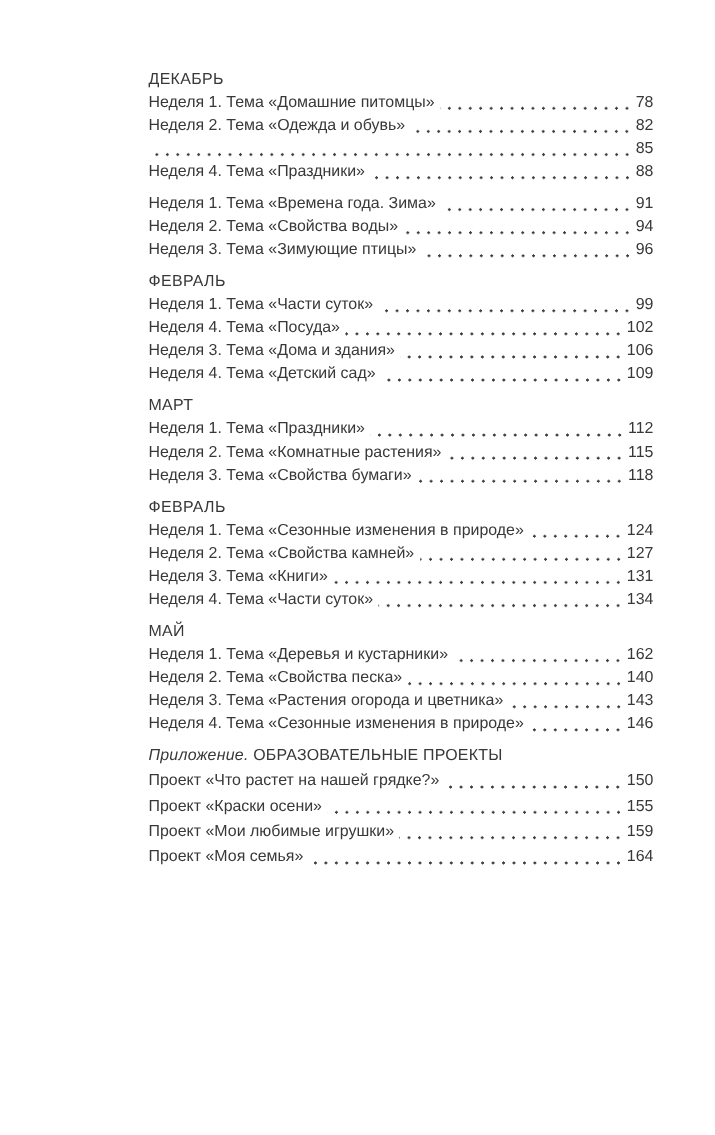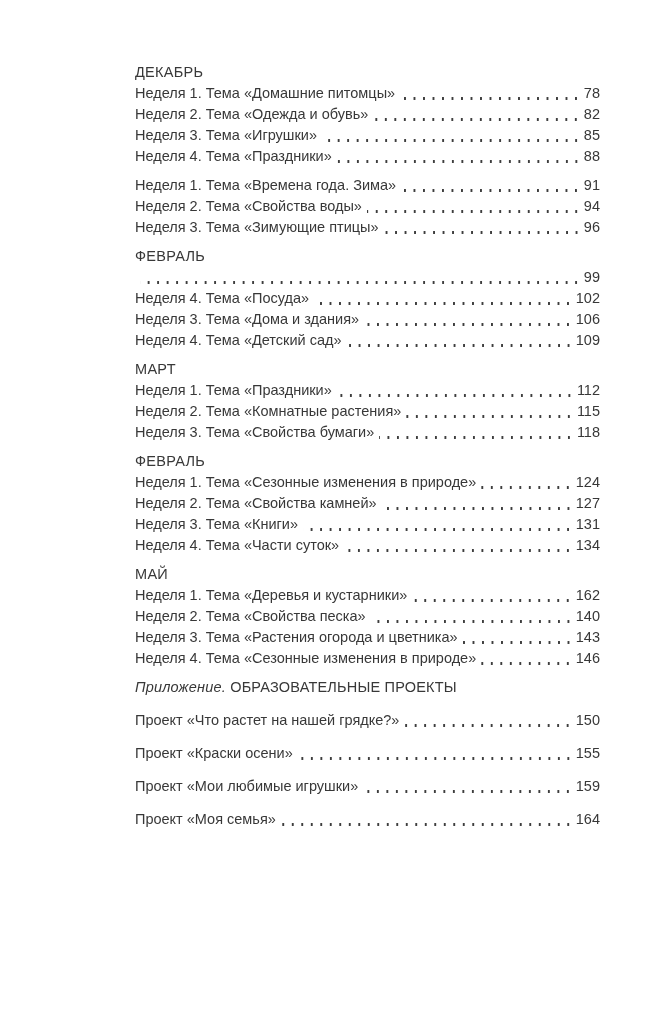--- a/index.html
+++ b/index.html
@@ -11,21 +11,21 @@
     height: 1032px;
     background: #ffffff;
     font-family: "Liberation Sans", sans-serif;
     color: #383838;
     position: relative;
     overflow: hidden;
   }
   .page-content {
     position: absolute;
     left: 135px;
-    right: 50px;
+    right: 56px;
     top: 62px;
     font-size: 14.5px;
     line-height: 21px;
   }
   .month-section {
     margin-bottom: 8px;
   }
   .month-heading {
     letter-spacing: 0.3px;
   }
@@ -49,42 +49,41 @@
     white-space: nowrap;
   }
   .appendix-heading {
     margin-top: 4px;
     letter-spacing: 0.2px;
   }
   .appendix-heading .prefix {
     font-style: italic;
   }
   .appendix .toc-row {
-    margin-top: 12px;
+    margin-top: 2px;
   }
 </style>
 </head>
 <body>
 
 <div class="page-content">
   <div id="sections">
       <section class="month-section">
         <div class="month-heading">ДЕКАБРЬ</div>
         <div class="toc-row">
           <span class="toc-title">Неделя 1. Тема «Домашние питомцы»</span>
           <span class="leader"></span>
           <span class="toc-page">78</span>
         </div>
         <div class="toc-row">
           <span class="toc-title">Неделя 2. Тема «Одежда и обувь»</span>
           <span class="leader"></span>
           <span class="toc-page">82</span>
         </div>
         <div class="toc-row">
-          <span class="toc-title">Неделя 3. Тема «Игрушки»</span>
           <span class="leader"></span>
           <span class="toc-page">85</span>
         </div>
         <div class="toc-row">
           <span class="toc-title">Неделя 4. Тема «Праздники»</span>
           <span class="leader"></span>
           <span class="toc-page">88</span>
         </div>
       </section>
       <section class="month-section">
@@ -100,20 +99,21 @@
         </div>
         <div class="toc-row">
           <span class="toc-title">Неделя 3. Тема «Зимующие птицы»</span>
           <span class="leader"></span>
           <span class="toc-page">96</span>
         </div>
       </section>
       <section class="month-section">
         <div class="month-heading">ФЕВРАЛЬ</div>
         <div class="toc-row">
+          <span class="toc-title">Неделя 1. Тема «Части суток»</span>
           <span class="leader"></span>
           <span class="toc-page">99</span>
         </div>
         <div class="toc-row">
           <span class="toc-title">Неделя 4. Тема «Посуда»</span>
           <span class="leader"></span>
           <span class="toc-page">102</span>
         </div>
         <div class="toc-row">
           <span class="toc-title">Неделя 3. Тема «Дома и здания»</span>

